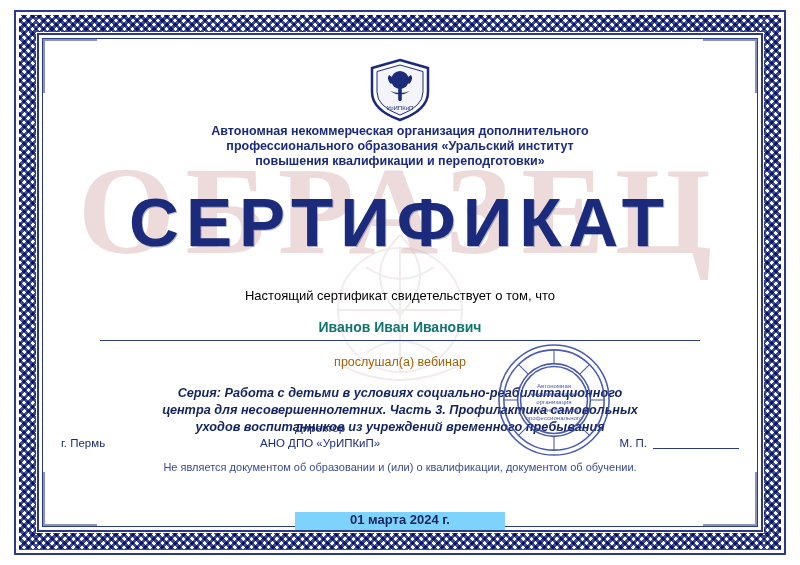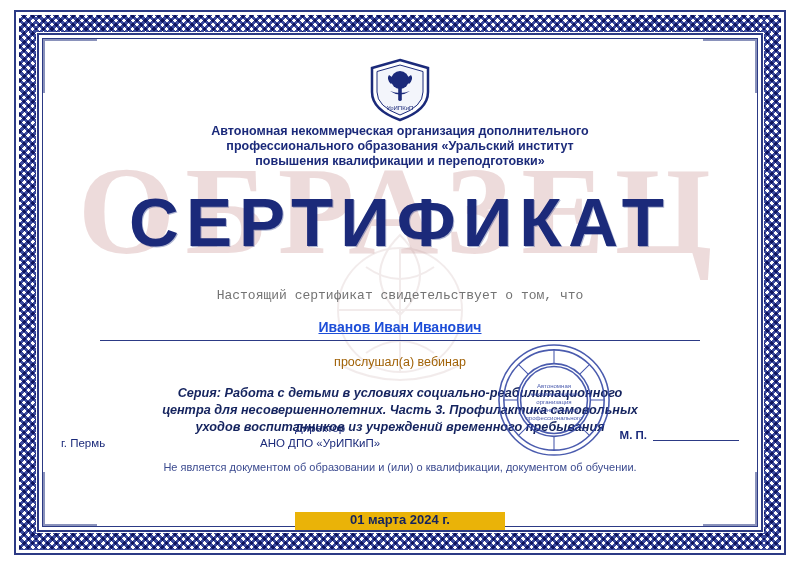--- a/index.html
+++ b/index.html
@@ -142,42 +142,40 @@
     letter-spacing: 7px;
     margin-top: 14px;
     font-family: "Liberation Sans", sans-serif;
     position: relative;
     z-index: 3;
     text-shadow: 1px 1px 0 rgba(27,42,122,.35);
   }
 
   .statement {
     text-align: center;
-    color: #737373;
+    color: #000000;
     font-size: 13px;
     margin-top: 26px;
     position: relative;
     z-index: 3;
-    font-family: Liberation Mono, monospace;
   }
 
   .name-line {
     margin: 16px auto 0 auto;
     width: 600px;
     text-align: center;
     position: relative;
     z-index: 3;
   }
   .name-line .name {
-    color: #1d4ed8;
+    color: #0f766e;
     font-weight: 700;
     font-size: 14px;
     padding-bottom: 5px;
     display: block;
-    text-decoration: underline;
   }
   .rule {
     border-bottom: 1px solid #2c3a85;
     height: 0;
   }
 
   .subline {
     text-align: center;
     color: #a16207;
     font-size: 12.5px;
@@ -219,24 +217,23 @@
     left: 205px;
     bottom: -2px;
     text-align: center;
     font-size: 11.5px;
     color: #1b2a7a;
     line-height: 15px;
   }
   .mp {
     position: absolute;
     right: 6px;
-    bottom: 8px;
+    bottom: 0;
     font-size: 11.5px;
     color: #1b2a7a;
-    font-weight: bold;
   }
   .mp .mp-rule {
     display: inline-block;
     width: 86px;
     border-bottom: 1px solid #2c3a85;
     margin-left: 6px;
     vertical-align: bottom;
     height: 12px;
   }
 
@@ -249,21 +246,21 @@
     color: #3b4a8f;
   }
 
   .date-box {
     position: absolute;
     left: 50%;
     transform: translateX(-50%);
     bottom: -14px;
     width: 210px;
     text-align: center;
-    background: #eab308;
+    background: #7dd3fc;
     border-bottom: 1px solid #2c3a85;
     padding-bottom: 3px;
     font-weight: 700;
     font-size: 13px;
     color: #14235e;
     z-index: 6;
   }
 
   
   .stamp {

